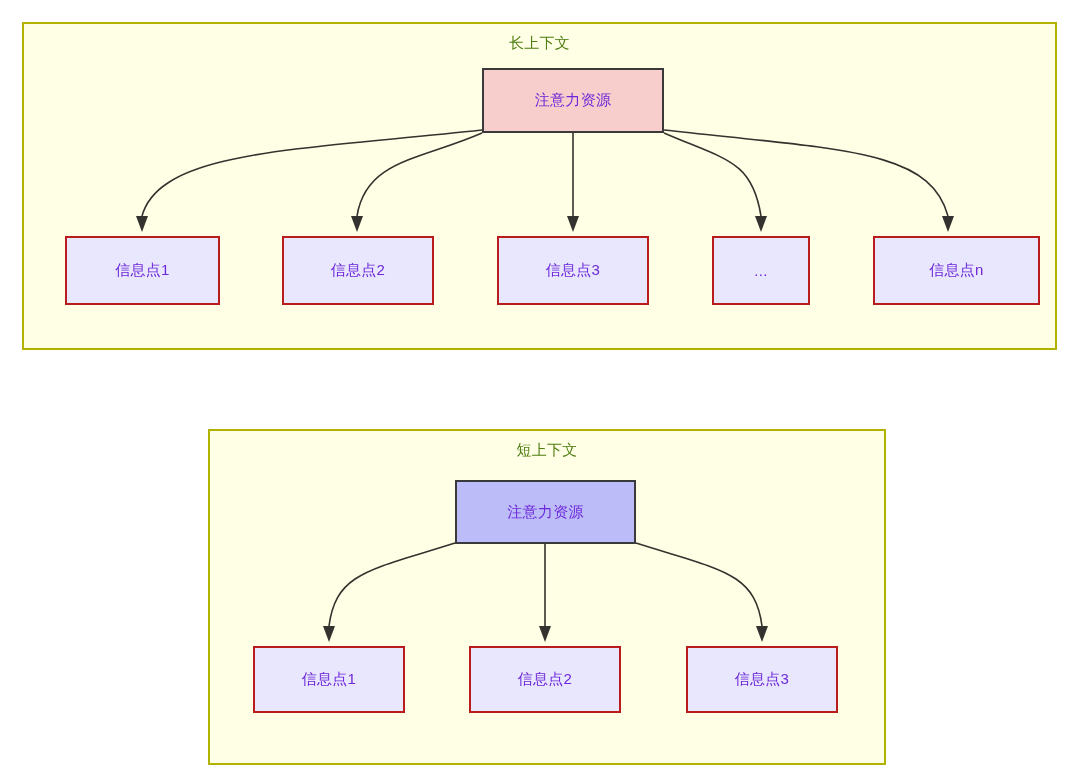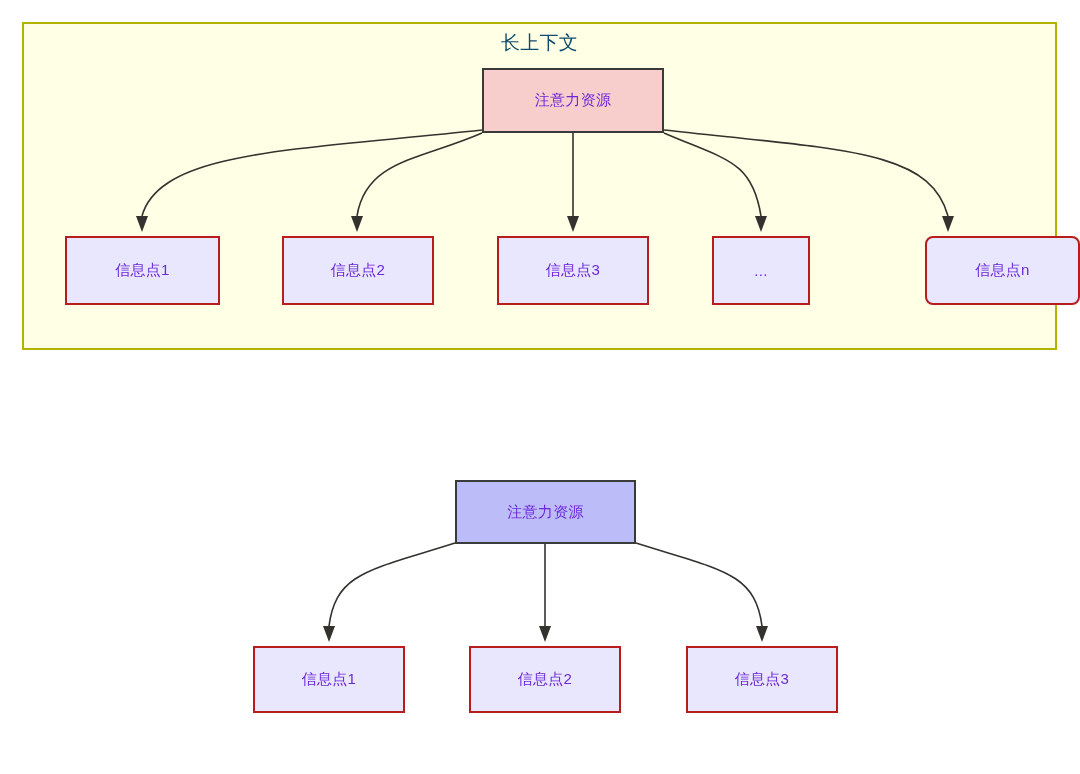--- a/index.html
+++ b/index.html
@@ -39,22 +39,22 @@
     top: 429px;
     width: 678px;
     height: 336px;
   }
   .group-title {
     position: absolute;
     left: 0;
     right: 0;
     top: 9px;
     text-align: center;
-    font-size: 19px;
-    color: #0c4a6e;
+    font-size: 15px;
+    color: #4d7c0f;
     line-height: 20px;
     letter-spacing: 0.3px;
   }
   .node {
     position: absolute;
     box-sizing: border-box;
     display: flex;
     align-items: center;
     justify-content: center;
     font-size: 15px;
@@ -139,24 +139,27 @@
   </div>
 
   <div class="node node-info" style="left:497px; top:236px; width:152px; height:69px;">
     <span>信息点3</span>
   </div>
 
   <div class="node node-info" style="left:712px; top:236px; width:98px; height:69px;">
     <span>...</span>
   </div>
 
-  <div class="node node-info" style="left:925px; top:236px; width:155px; height:69px;border-radius:8px;">
+  <div class="node node-info" style="left:873px; top:236px; width:167px; height:69px;">
     <span>信息点n</span>
   </div>
 
+  <div class="group" id="group-short">
+    <div class="group-title">短上下文</div>
+  </div>
 
   <svg class="edges" id="edges-short" viewBox="0 0 1080 774">
 
     <g>
       <path d="M 455 543 C 370 570, 336 572, 329 626"></path>
       <polygon points="329,642 323,626 335,626"></polygon>
     </g>
     <g>
       <path d="M 545 544 L 545 626"></path>
       <polygon points="545,642 539,626 551,626"></polygon>

